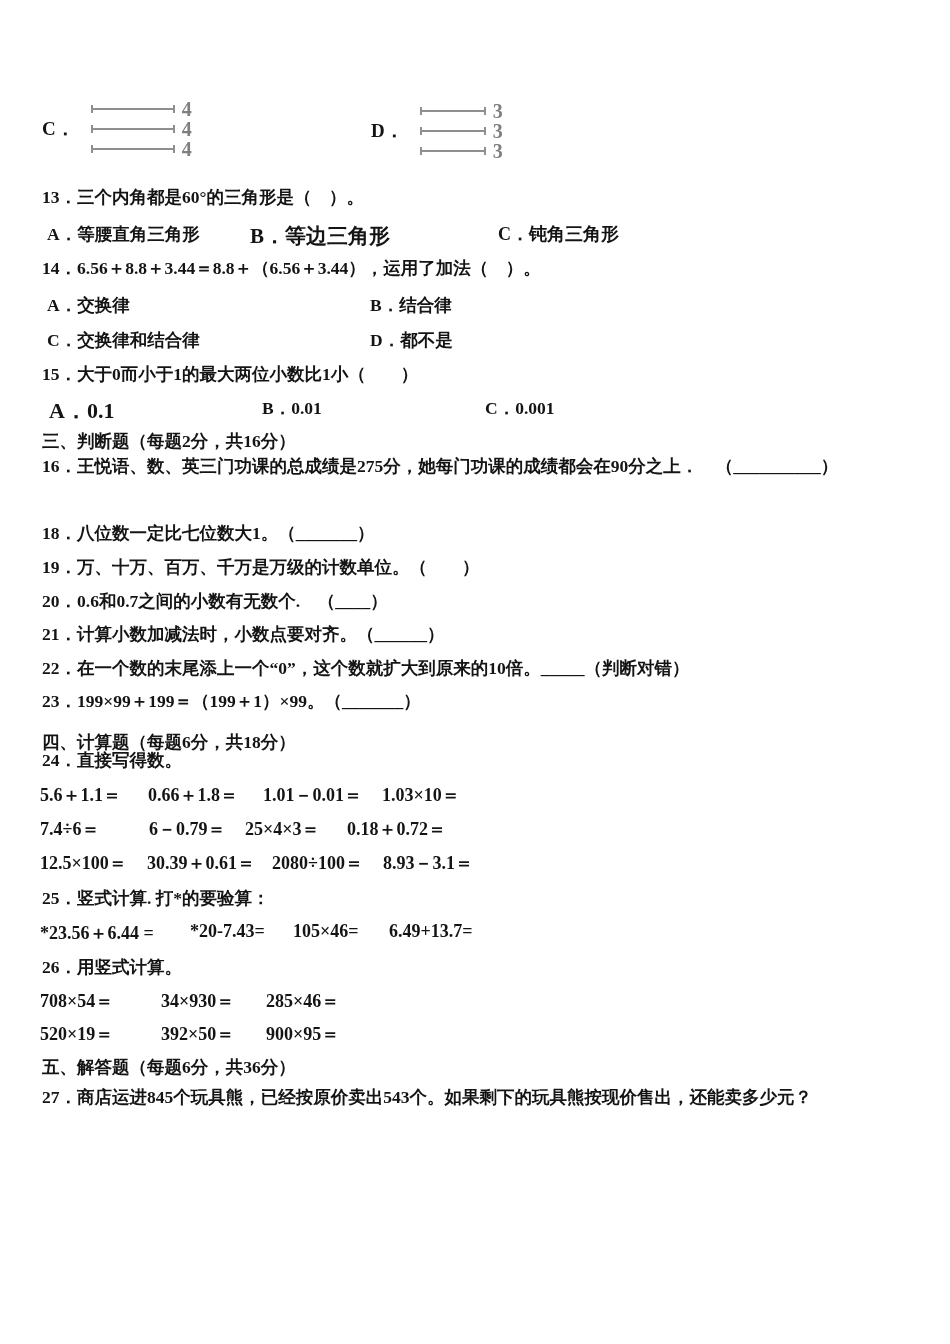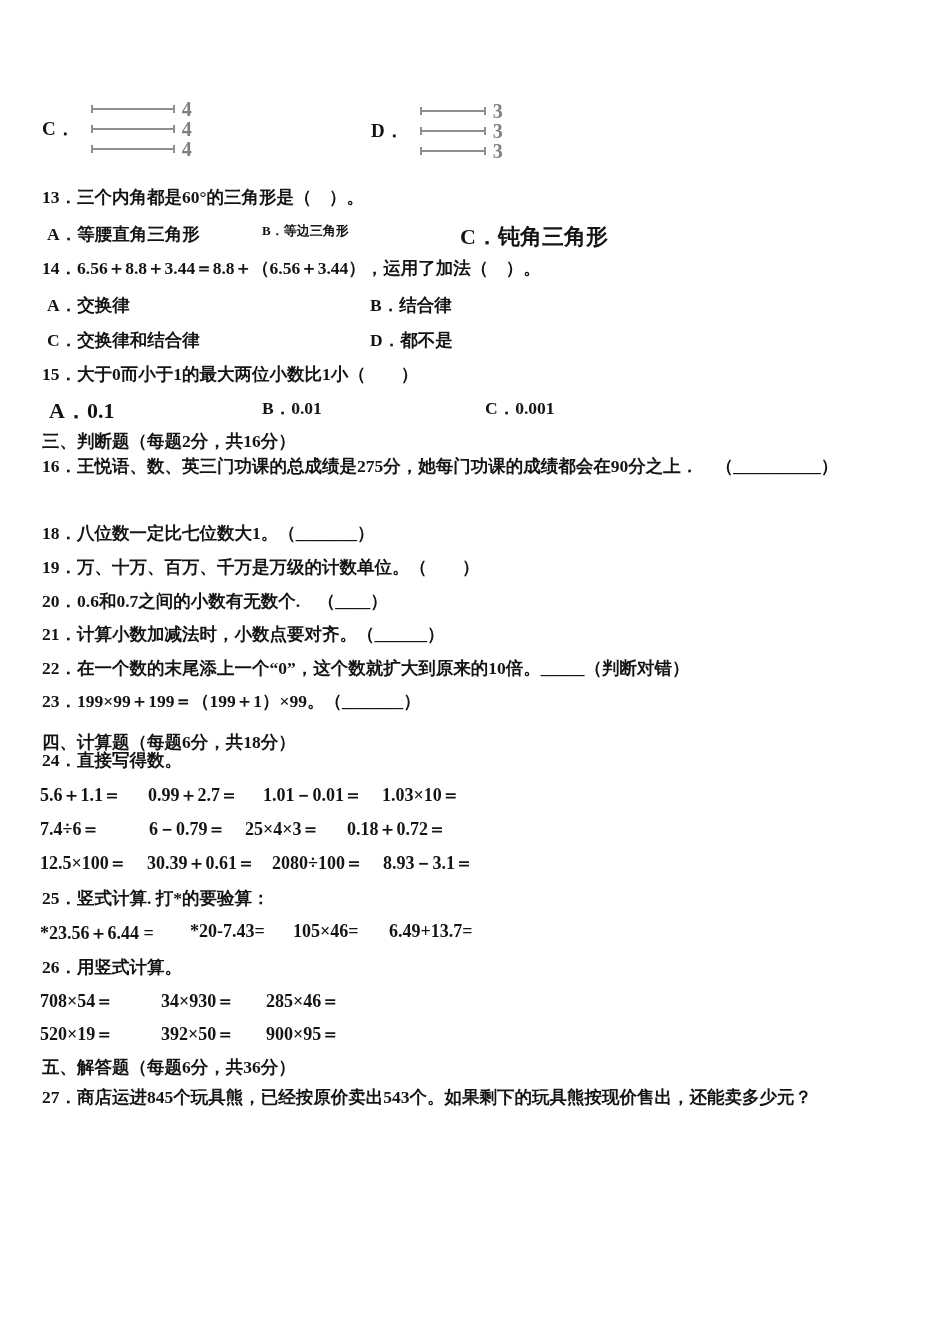--- a/index.html
+++ b/index.html
@@ -59,22 +59,22 @@
       <div class="segrow">
         <span class="seg d"></span>
         <span class="segval">3</span>
       </div>
     </div>
   </div>
 
   <div class="t" style="left:42px;top:186px">13．三个内角都是60°的三角形是（　）。</div>
   <div class="row" style="top:222px">
     <span class="cell" style="left:47px;font-size:17.5px">A．等腰直角三角形</span>
-    <span class="cell" style="left:262px;font-size:13px">B．等边三角形</span>
-    <span class="cell" style="left:460px;font-size:22px">C．钝角三角形</span>
+    <span class="cell" style="left:250px;font-size:21px">B．等边三角形</span>
+    <span class="cell" style="left:498px;font-size:18px">C．钝角三角形</span>
   </div>
 
   <div class="t" style="left:42px;top:257px">14．6.56＋8.8＋3.44＝8.8＋（6.56＋3.44），运用了加法（　）。</div>
   <div class="row" style="top:328px">
     <span class="cell" style="left:47px;font-size:17.5px">C．交换律和结合律</span>
     <span class="cell" style="left:370px;font-size:17.5px">D．都不是</span>
   </div>
   <div class="row" style="top:293px">
     <span class="cell" style="left:47px;font-size:17.5px">A．交换律</span>
     <span class="cell" style="left:370px;font-size:17.5px">B．结合律</span>
@@ -94,21 +94,21 @@
   <div class="t" style="left:42px;top:590px">20．0.6和0.7之间的小数有无数个.　（____）</div>
   <div class="t" style="left:42px;top:623px">21．计算小数加减法时，小数点要对齐。（______）</div>
   <div class="t" style="left:42px;top:657px">22．在一个数的末尾添上一个“0”，这个数就扩大到原来的10倍。_____（判断对错）</div>
   <div class="t" style="left:42px;top:690px">23．199×99＋199＝（199＋1）×99。（_______）</div>
 
   <div class="t" style="left:42px;top:731px">四、计算题（每题6分，共18分）</div>
   <div class="t" style="left:42px;top:749px">24．直接写得数。</div>
 
   <div class="row" style="top:783px">
     <span class="cell" style="left:40px">5.6＋1.1＝</span>
-    <span class="cell" style="left:148px">0.99＋2.7＝</span>
+    <span class="cell" style="left:148px">0.66＋1.8＝</span>
     <span class="cell" style="left:263px">1.01－0.01＝</span>
     <span class="cell" style="left:382px">1.03×10＝</span>
   </div>
   <div class="row" style="top:817px">
     <span class="cell" style="left:40px">7.4÷6＝</span>
     <span class="cell" style="left:149px">6－0.79＝</span>
     <span class="cell" style="left:245px">25×4×3＝</span>
     <span class="cell" style="left:347px">0.18＋0.72＝</span>
   </div>
   <div class="row" style="top:851px">

